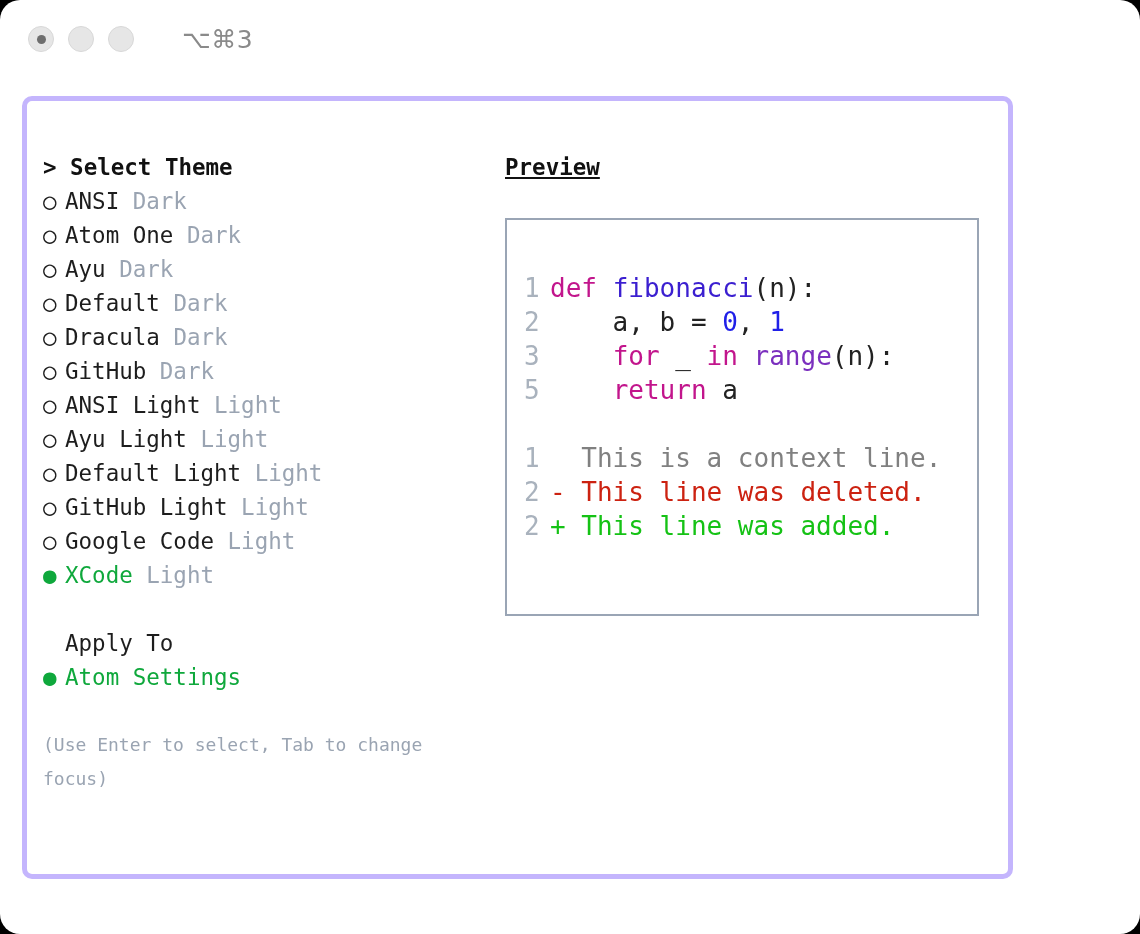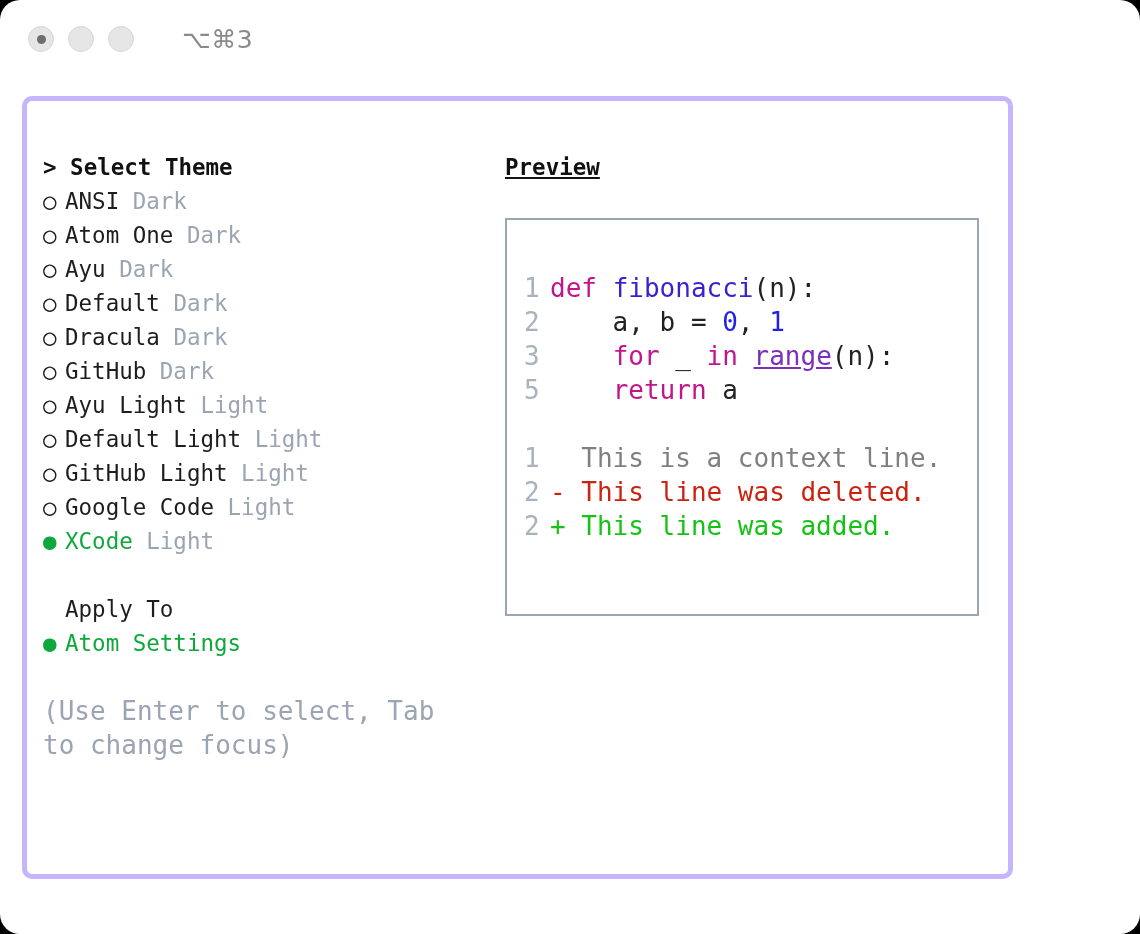--- a/index.html
+++ b/index.html
@@ -108,21 +108,21 @@
   }
   .variant { color: #9aa4b2; }
   .sel { color: #0fa83c; }
   .plainlbl { color: #1d1d1d; }
 
   #apply-heading { margin-top: 34px; }
 
   #hint {
     margin-top: 34px;
     color: #9aa4b2;
-    font-size: 26px;
+    font-size: 18px;
     line-height: 34px;
     width: 410px;
     white-space: pre-wrap;
   }
 
   
   #right-col {
     position: absolute;
     left: 478px;
     top: 49px;
@@ -155,21 +155,21 @@
     line-height: 34px;
     white-space: pre;
   }
   .ln {
     color: #a9b2bd;
     display: inline-block;
     width: 26px;
   }
   .kw   { color: #c2158c; }
   .fn   { color: #3b1fd0; }
-  .bi   { color: #7b2fbe; text-decoration: underline; }
+  .bi   { color: #7b2fbe; }
   .num  { color: #2020e8; }
   .pl   { color: #222222; }
   .ctx  { color: #808080; }
   .del  { color: #cc2211; }
   .add  { color: #15c215; }
   .spacer-line { height: 34px; }
 </style>
 </head>
 <body>
 
@@ -190,20 +190,21 @@
       <div id="left-col">
         <div class="line heading">&gt; Select Theme</div>
 
         <div id="theme-items">
             <div class="line"><span class="marker">○</span><span class="plainlbl">ANSI</span><span> </span><span class="variant">Dark</span></div>
             <div class="line"><span class="marker">○</span><span class="plainlbl">Atom One</span><span> </span><span class="variant">Dark</span></div>
             <div class="line"><span class="marker">○</span><span class="plainlbl">Ayu</span><span> </span><span class="variant">Dark</span></div>
             <div class="line"><span class="marker">○</span><span class="plainlbl">Default</span><span> </span><span class="variant">Dark</span></div>
             <div class="line"><span class="marker">○</span><span class="plainlbl">Dracula</span><span> </span><span class="variant">Dark</span></div>
             <div class="line"><span class="marker">○</span><span class="plainlbl">GitHub</span><span> </span><span class="variant">Dark</span></div>
+            <div class="line"><span class="marker">○</span><span class="plainlbl">ANSI Light</span><span> </span><span class="variant">Light</span></div>
             <div class="line"><span class="marker">○</span><span class="plainlbl">Ayu Light</span><span> </span><span class="variant">Light</span></div>
             <div class="line"><span class="marker">○</span><span class="plainlbl">Default Light</span><span> </span><span class="variant">Light</span></div>
             <div class="line"><span class="marker">○</span><span class="plainlbl">GitHub Light</span><span> </span><span class="variant">Light</span></div>
             <div class="line"><span class="marker">○</span><span class="plainlbl">Google Code</span><span> </span><span class="variant">Light</span></div>
             <div class="line"><span class="marker sel">●</span><span class="sel">XCode</span><span> </span><span class="variant">Light</span></div>
           </div>
 
         <div class="line plainlbl" id="apply-heading"><span class="marker"> </span><span>Apply To</span></div>
 
         <div id="apply-items">

